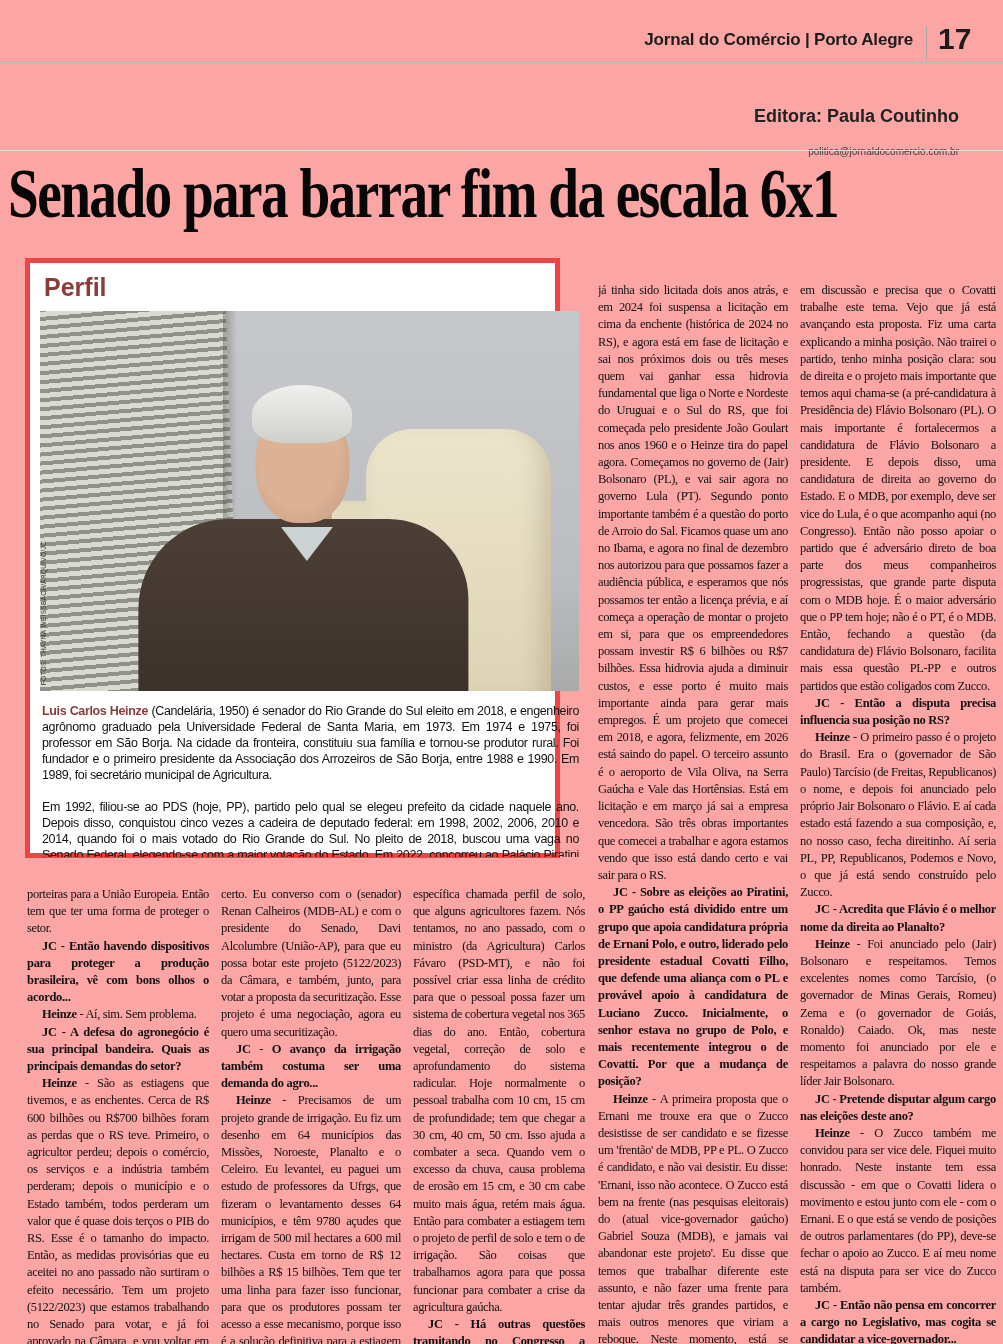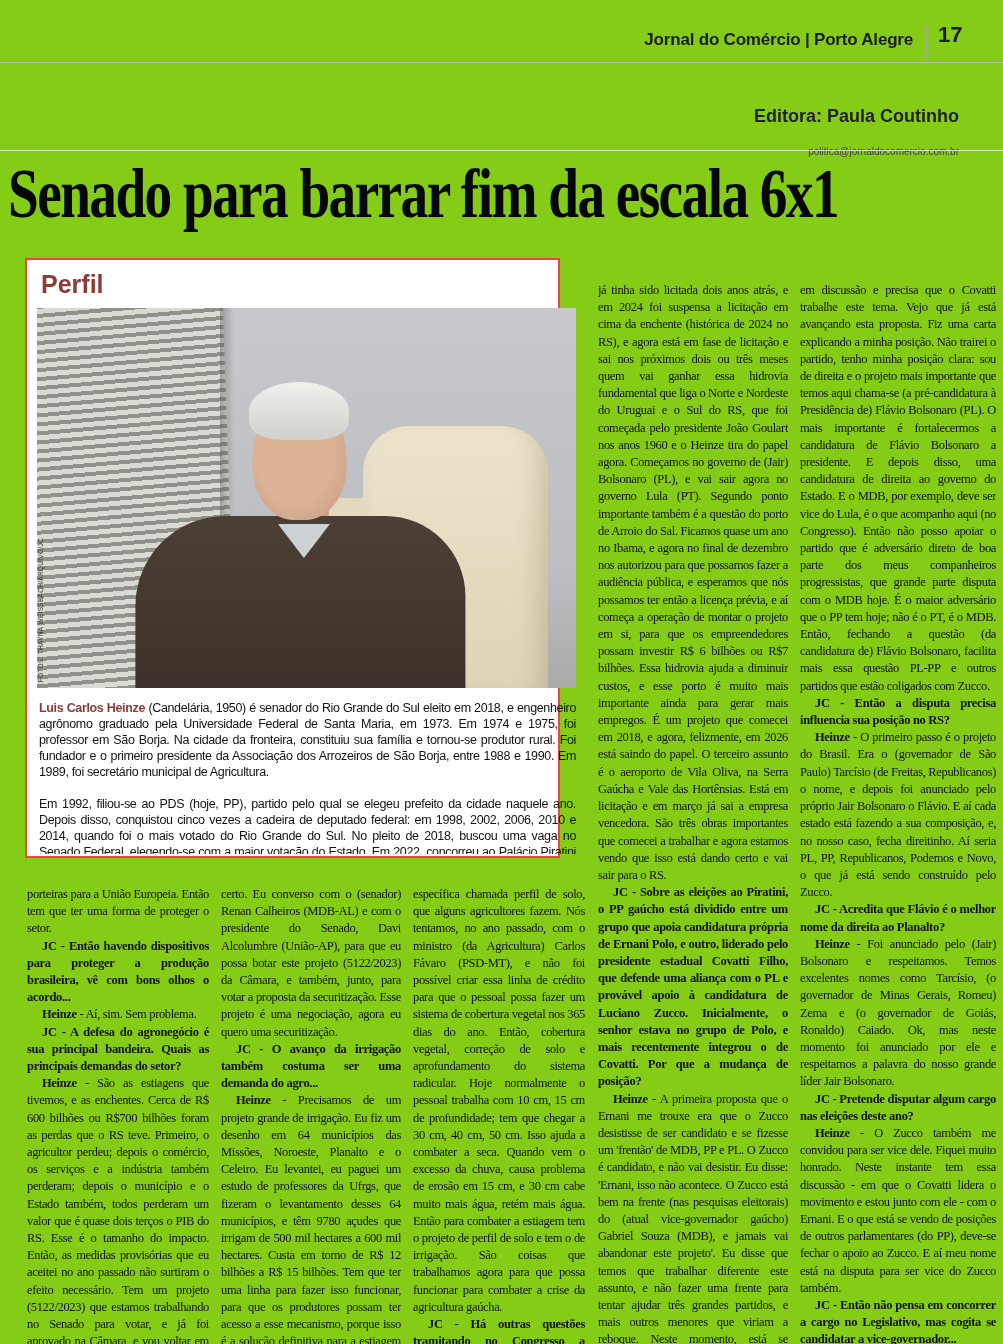--- a/index.html
+++ b/index.html
@@ -1,48 +1,48 @@
 <!DOCTYPE html>
 <html lang="pt"><head>
 <meta charset="utf-8">
 <style>
   * { margin:0; padding:0; box-sizing:border-box; }
   html,body { background:#efefef; }
   .page {
     position:relative; width:1003px; height:1344px; margin:0 auto;
-    background:#84cc16; overflow:hidden;
+    background:#fca5a5; overflow:hidden;
     font-family:"Liberation Serif", serif; color:#111;
   }
   
   .top-rule { position:absolute; left:0; top:62px; width:1003px; height:1px; background:#b9b9b9; }
   .masthead {
     position:absolute; top:30px; right:90px;
     font-family:"Liberation Sans", sans-serif; font-weight:bold; font-size:17px; color:#1c1c1c;
     letter-spacing:-0.2px;
   }
   .head-divider { position:absolute; top:26px; left:926px; width:1px; height:34px; background:#a8a8a8; }
   .page-number {
     position:absolute; top:22px; left:938px;
-    font-family:"Liberation Sans", sans-serif; font-weight:bold; font-size:22px; color:#1c1c1c;
+    font-family:"Liberation Sans", sans-serif; font-weight:bold; font-size:30px; color:#1c1c1c;
   }
   .editor-block { position:absolute; top:106px; right:44px; text-align:right; font-family:"Liberation Sans", sans-serif; }
   .editor-name { font-weight:bold; font-size:18px; color:#222; }
   .editor-email { font-size:10px; color:#3d3d3d; margin-top:19px; }
   .hairline { position:absolute; left:0; top:150px; width:1003px; height:1px; background:#dedede; }
   
   .headline {
     position:absolute; left:8px; top:158px; white-space:nowrap;
     font-family:"Liberation Serif", serif; font-weight:bold;
     font-size:70px; letter-spacing:-2px; color:#070707; line-height:1.04;
     transform:scaleX(0.79); transform-origin:left top;
   }
   
   .perfil-box {
     position:absolute; left:25px; top:258px; width:535px; height:600px;
-    border:2px solid #ef4444; background:#fff;
+    border:5px solid #ef4444; background:#fff;
   }
   .perfil-label {
     position:absolute; left:14px; top:10px;
     font-family:"Liberation Sans", sans-serif; font-weight:bold; font-size:25px; color:#8a3c38;
   }
   
   .photo { position:absolute; left:10px; top:48px; width:539px; height:380px; overflow:hidden;
     background:linear-gradient(180deg,#c7c8cc 0%,#bcbdc1 70%,#a9aaa9 100%); }
   .blinds {
     position:absolute; left:-12px; top:-10px; width:38%; height:115%;

